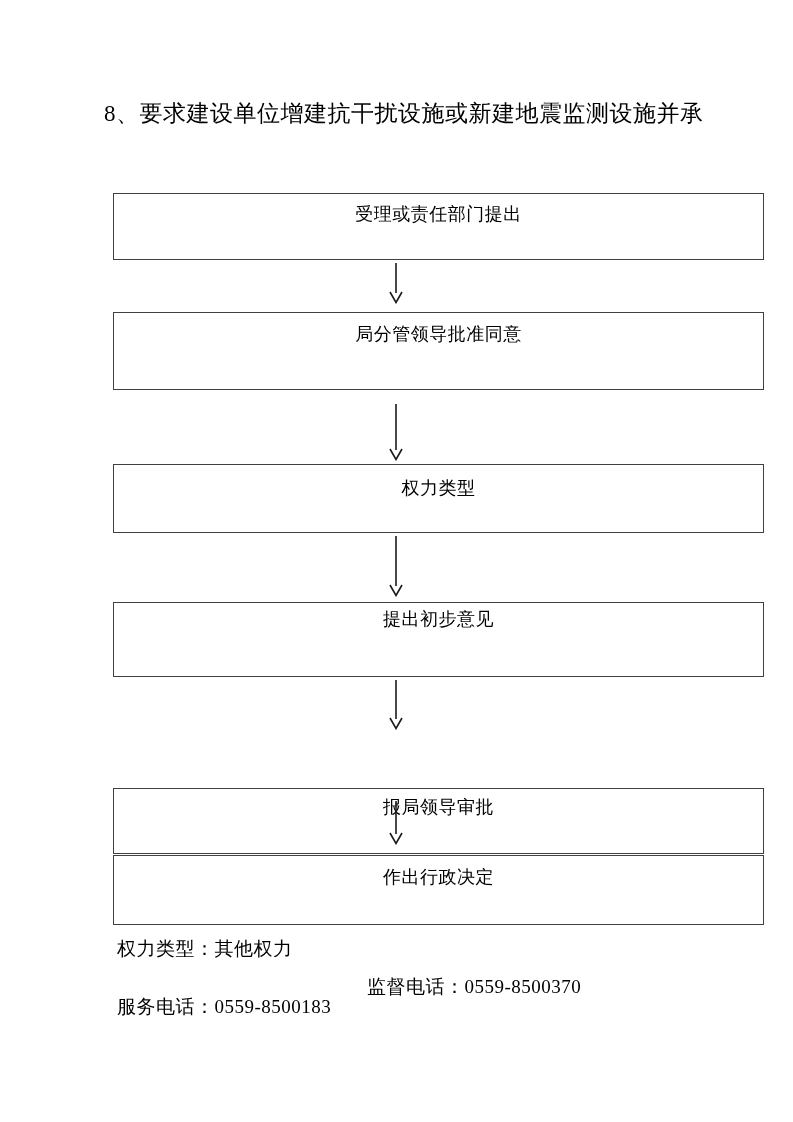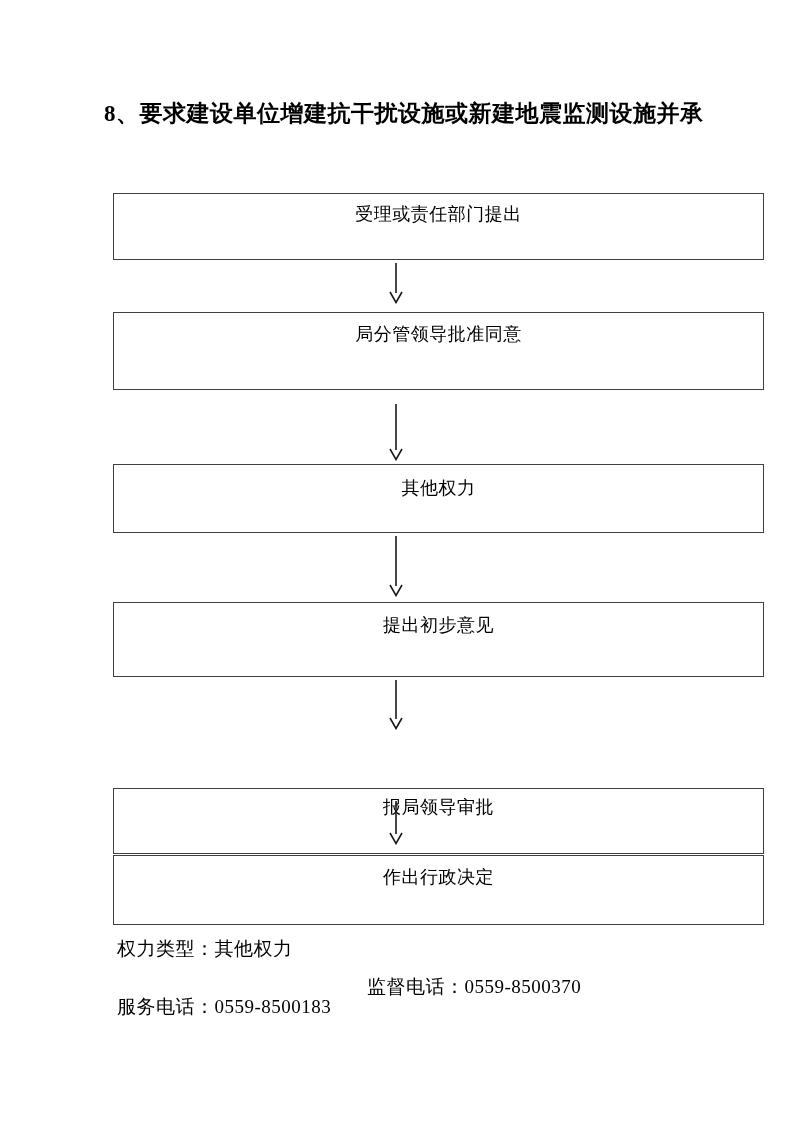--- a/index.html
+++ b/index.html
@@ -13,21 +13,21 @@
     color: #000000;
     overflow: hidden;
   }
   
   #doc-title {
     position: absolute;
     left: 104px;
     top: 92px;
     width: 600px;
     font-size: 23px;
-    font-weight: 700;
+    font-weight: 400;
     letter-spacing: 0.5px;
     line-height: 43px;
   }
   #doc-title .tline { display: block; white-space: nowrap; }
 
   
   .box {
     position: absolute;
     left: 113px;
     width: 651px;
@@ -37,21 +37,21 @@
     display: flex;
     justify-content: center;
     align-items: flex-start;
     font-size: 18px;
     letter-spacing: 0.5px;
     line-height: 22px;
   }
   #boxes .box:nth-of-type(1) { top: 193px; height: 67px; padding-top: 9px; }
   #boxes .box:nth-of-type(2) { top: 312px; height: 78px; padding-top: 10px; }
   #boxes .box:nth-of-type(3) { top: 464px; height: 69px; padding-top: 12px; }
-  #boxes .box:nth-of-type(4) { top: 602px; height: 75px; padding-top: 11px; }
+  #boxes .box:nth-of-type(4) { top: 602px; height: 75px; padding-top: 5px; }
   #boxes .box:nth-of-type(5) { top: 752px; height: 66px; padding-top: 7px; margin-top: 36px; }
   #boxes .box:nth-of-type(6) { top: 855px; height: 70px; padding-top: 10px; }
 
   
   .arrow { position: absolute; left: 387px; }
   .arrow line, .arrow polyline {
     stroke: #1a1a1a;
     stroke-width: 1.6;
     fill: none;
   }
@@ -84,21 +84,21 @@
   </div>
 
   <div id="boxes">
     <div class="box">
       <span>受理或责任部门提出</span>
     </div>
     <div class="box">
       <span>局分管领导批准同意</span>
     </div>
     <div class="box">
-      <span>其他权力</span>
+      <span>权力类型</span>
     </div>
     <div class="box">
       <span>提出初步意见</span>
     </div>
     <div class="box">
       <span>报局领导审批</span>
     </div>
     <div class="box">
       <span>作出行政决定</span>
     </div>

